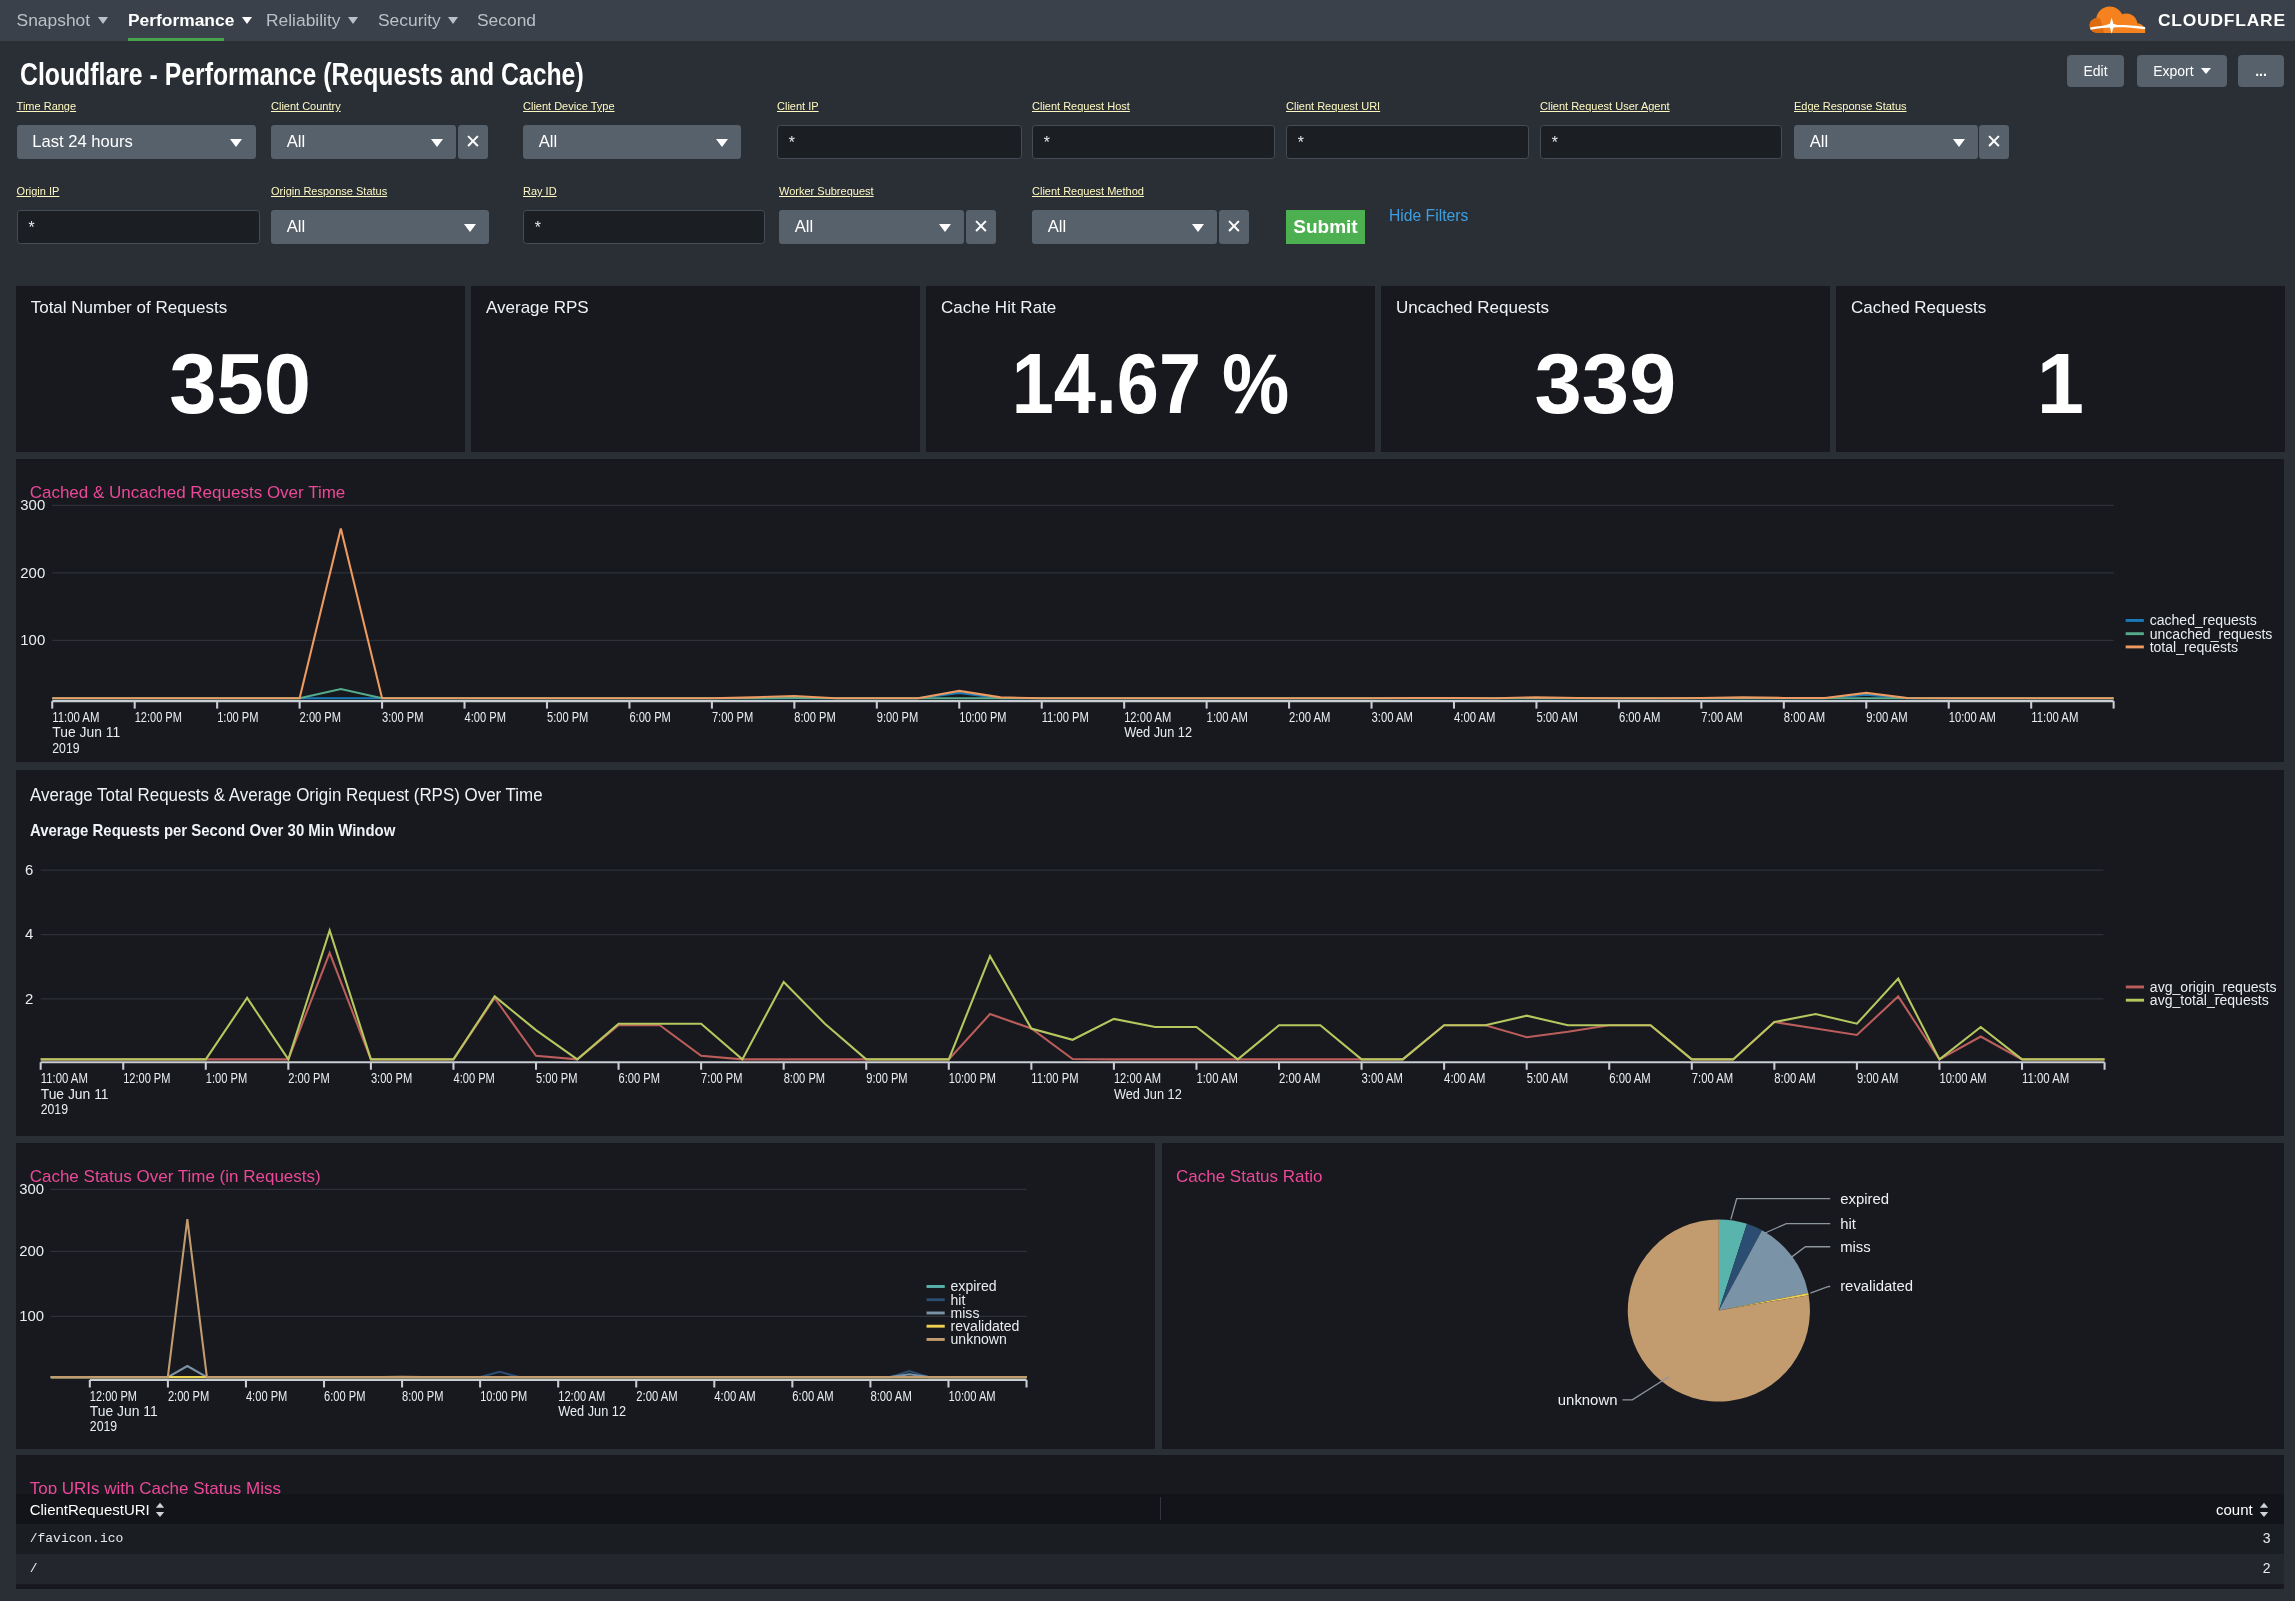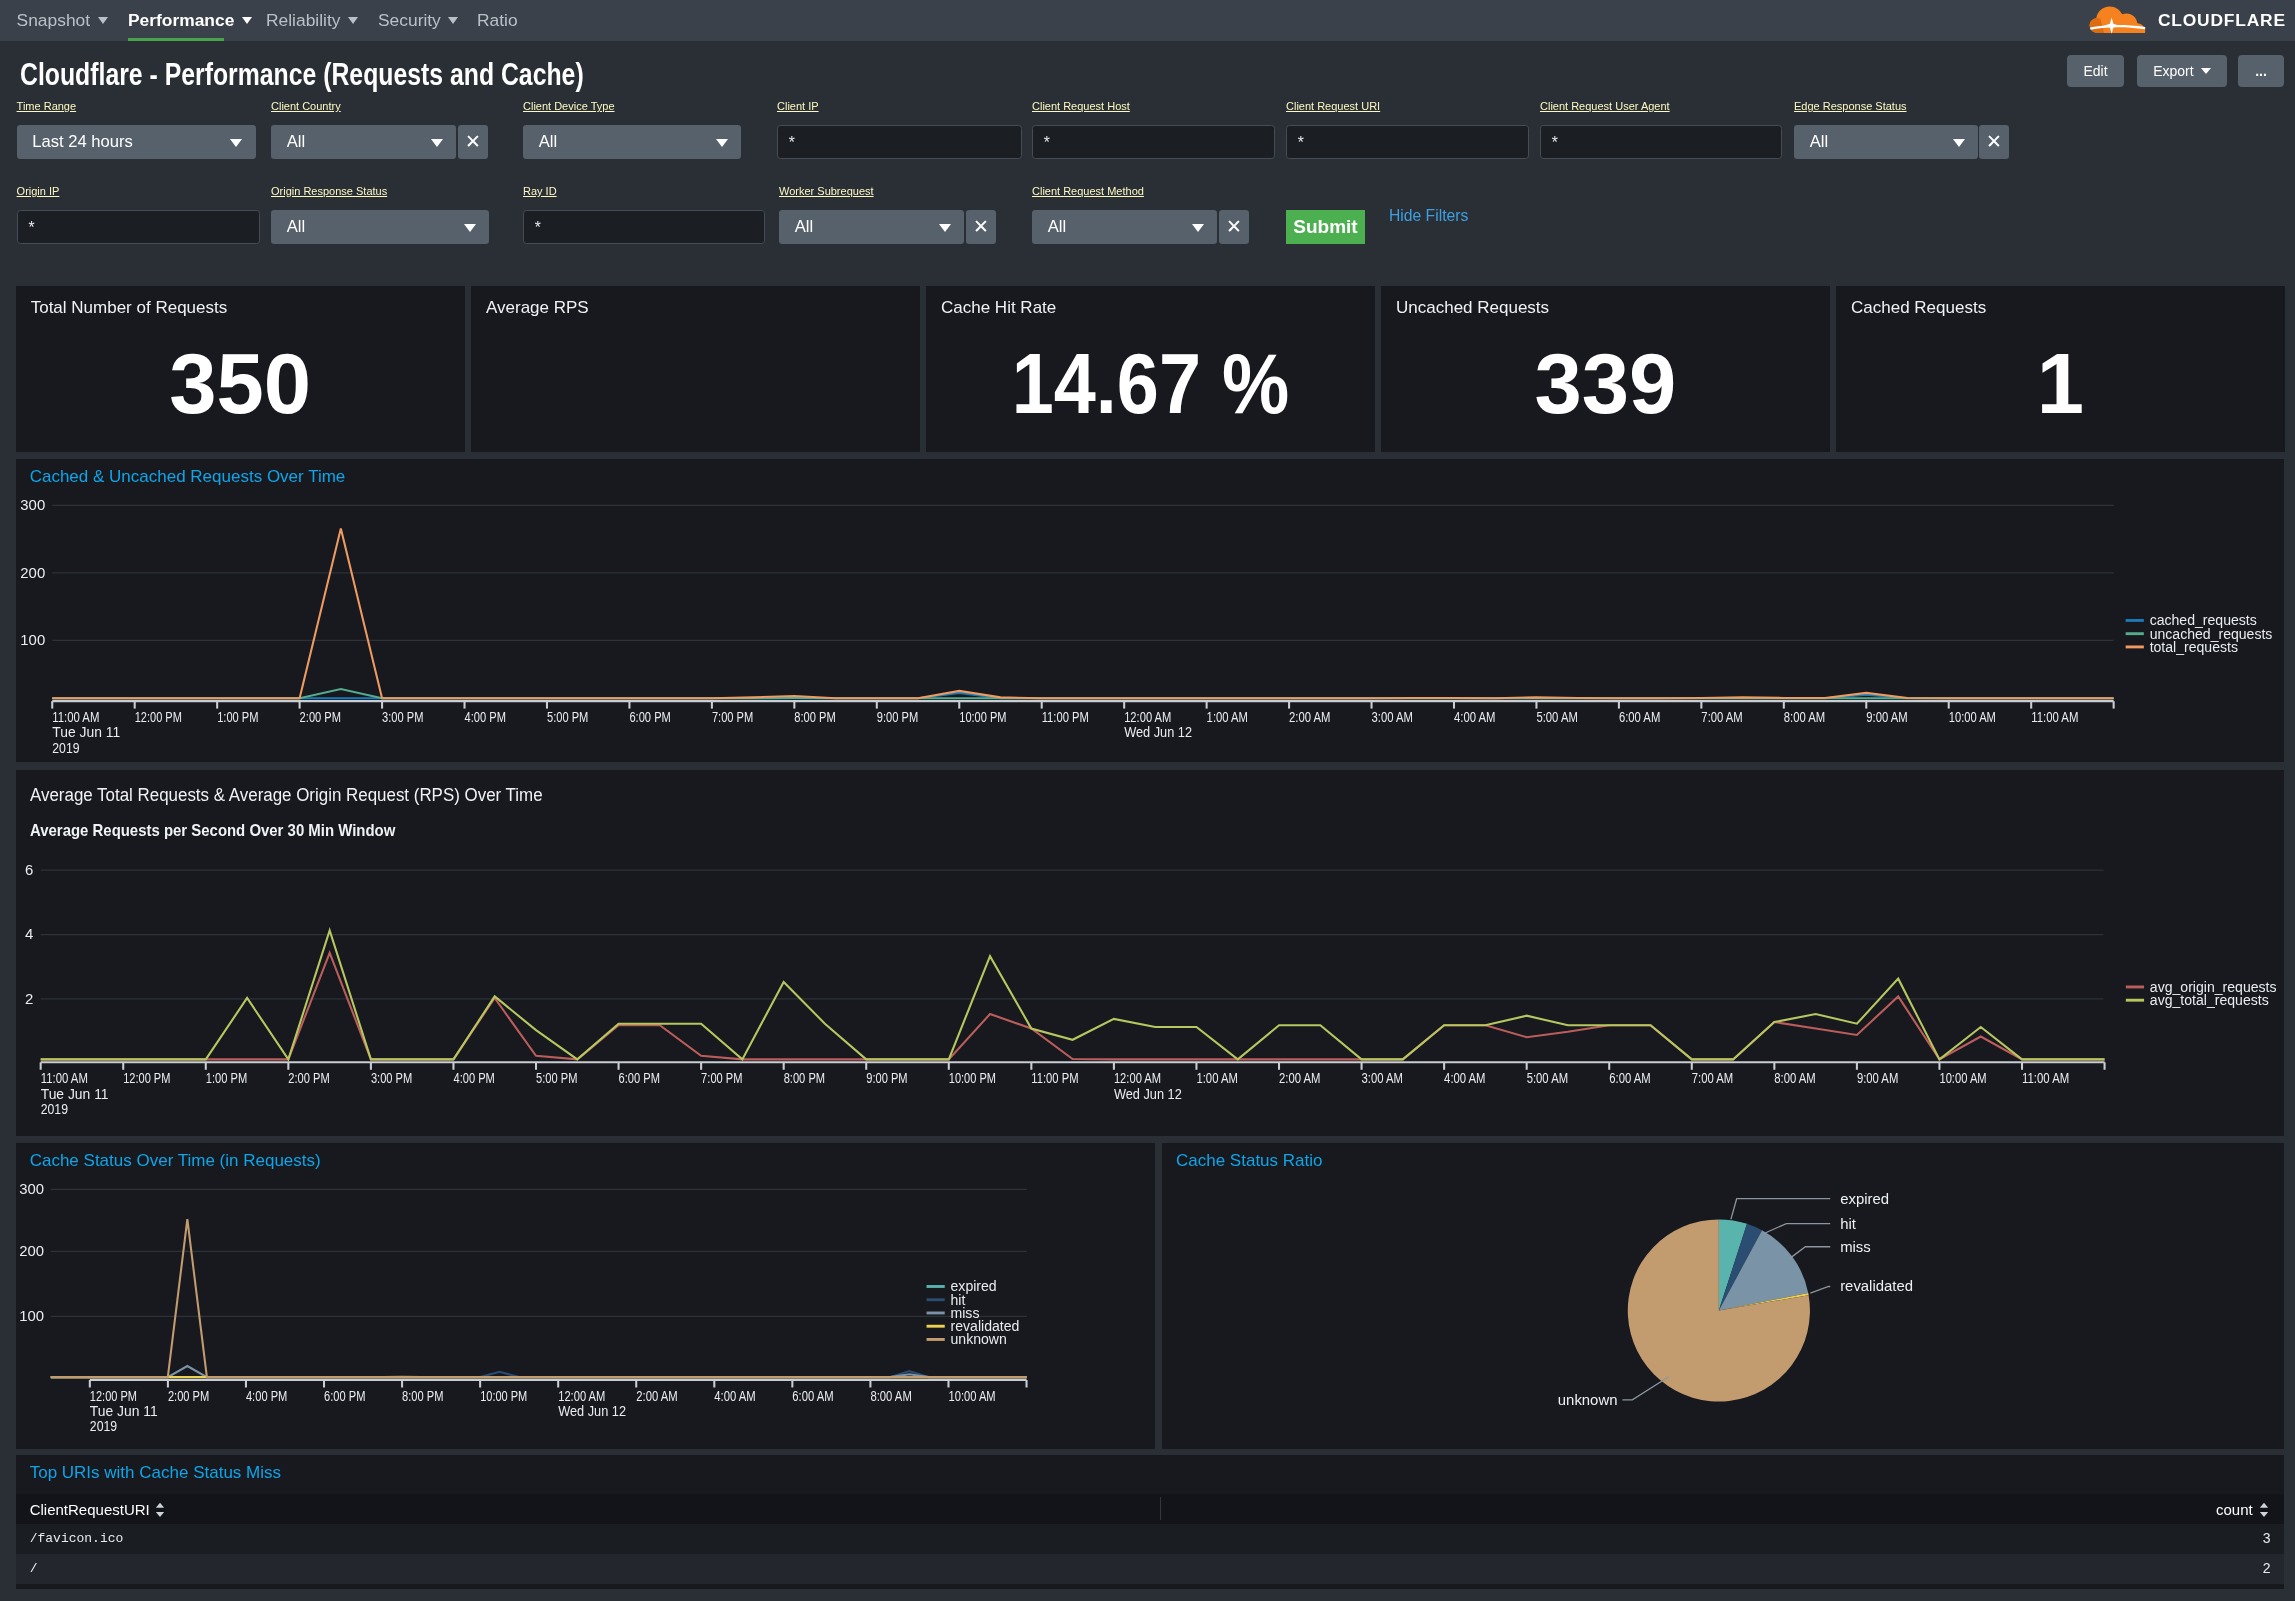--- a/index.html
+++ b/index.html
@@ -1,18 +1,18 @@
 <!DOCTYPE html>
 <html style="font-size:13.2px"><head><meta charset="utf-8">
 <style>
 * { margin:0; padding:0; box-sizing:border-box; }
 html,body { width:2295px; height:1602px; background:#2a2f36; font-family:"Liberation Sans", sans-serif; overflow:hidden; }
 .abs { position:absolute; }
 .panel { position:absolute; background:#17191e; }
-.ptitle { position:absolute; left:14px; top:8px; font-size:17px; color:#0ea5e9; white-space:nowrap; }
+.ptitle { position:absolute; left:14px; top:24px; font-size:17px; color:#ec4899; white-space:nowrap; }
 .flabel { position:absolute; font-size:11px; color:#fef9c3; white-space:nowrap;text-decoration:underline; }
 .sel { position:absolute; height:34px; background:#57616b; border-radius:3.3px; color:#fff; font-size:16.6px; }
 .sel span.v { position:absolute; left:15.7px; top:6.6px; }
 .caret { position:absolute; right:13.2px; top:14px; width:0; height:0; border-left:6.6px solid transparent; border-right:6.6px solid transparent; border-top:8.3px solid #fff; }
 .xbtn { position:absolute; height:34px; width:30px; background:#57616b; border-radius:3.3px; color:#fff; font-size:19px; text-align:center; line-height:34px; font-weight:400; }
 .inp { position:absolute; height:34px; background:#1b1f24; border:1.7px solid #454c55; border-radius:3.3px; color:#e8ebee; font-size:15.7px; }
 .inp span { position:absolute; left:10.8px; top:7.5px; }
 .axlbl { font-size:18px; fill:#e9edf0; }
 .leglbl { font-size:17px; fill:#e9edf0; }
 svg text { font-family:"Liberation Sans", sans-serif; }
@@ -22,21 +22,21 @@
 .ncaret { display:inline-block; width:0; height:0; border-left:5.8px solid transparent; border-right:5.8px solid transparent; border-top:7.5px solid #b9c1c8; margin-left:7.5px; vertical-align:1.7px; }
 .btn { position:absolute; height:32px; background:#57616b; border-radius:4.1px; color:#fff; font-size:14px; text-align:center; line-height:32px; }
 </style></head>
 <body>
 <div class="abs" style="left:0;top:0;width:2295px;height:41px;background:#3a414a;"></div>
 <div class="navitem" style="left:16.6px;">Snapshot<span class="ncaret"></span></div>
 <div class="navitem" style="left:128px;color:#fff;font-weight:bold;">Performance<span class="ncaret" style="border-top-color:#fff;"></span></div>
 <div class="abs" style="left:128px;top:38px;width:96px;height:3.3px;background:#48a44c;"></div>
 <div class="navitem" style="left:266px;">Reliability<span class="ncaret"></span></div>
 <div class="navitem" style="left:378px;">Security<span class="ncaret"></span></div>
-<div class="navitem" style="left:477px;">Ratio</div>
+<div class="navitem" style="left:477px;">Second</div>
 <svg class="abs" style="left:2088px;top:3.3px;" width="68" height="35" viewBox="0 0 82 42">
 <path d="M12 36 C6 36 2 31.8 2 27 C2 22.4 5.5 18.8 10 18.3 C10.8 10.2 17.8 4 26.2 4 C32.8 4 38.5 7.9 41.2 13.6 C42.8 12.9 44.6 12.5 46.5 12.5 C53.3 12.5 58.9 17.7 59.5 24.4 C64.8 24.8 69 29.2 69 34 C69 34.7 68.9 35.4 68.8 36 Z" fill="#f6821f"></path>
 <path d="M12 36 C6 36 2 31.8 2 27 C2 22.4 5.5 18.8 10 18.3 C12.6 18 14.9 18.9 14.9 18.9 L19.5 36 Z" fill="#dd6b10"></path>
 <path d="M2.5 29.5 C19 25.8 44 25.2 68.9 28.8 L69 31.6 C44 27.9 19 28.5 3.1 32.2 Z" fill="#fff"></path>
 <path d="M28.5 17.5 L30.6 25 L38 27.2 L30.6 29.4 L28.5 37 L26.4 29.4 L19 27.2 L26.4 25 Z" fill="#fff"></path>
 </svg>
 <div class="abs" style="left:2158px;top:0;height:41px;line-height:40px;color:#fff;font-size:17.4px;font-weight:bold;letter-spacing:0.8px;">CLOUDFLARE</div>
 <div class="abs" style="left:20px;top:57px;font-size:31px;font-weight:bold;color:#fff;transform:scaleX(0.80);transform-origin:left top;white-space:nowrap;">Cloudflare - Performance (Requests and Cache)</div>
 <div class="btn" style="left:2067px;top:55px;width:57px;">Edit</div>
 <div class="btn" style="left:2137px;top:55px;width:90px;">Export <span class="ncaret" style="border-top-color:#fff;border-left-width:5px;border-right-width:5px;border-top-width:6.6px;margin-left:3.3px;"></span></div>

